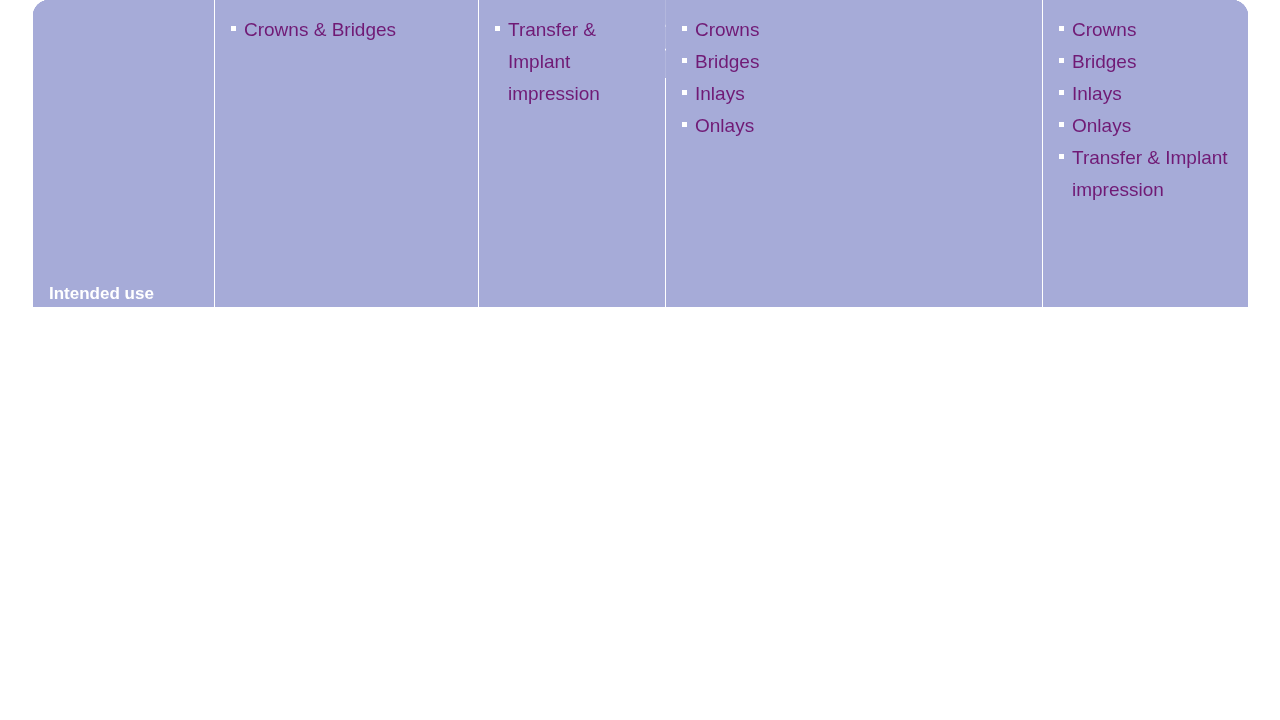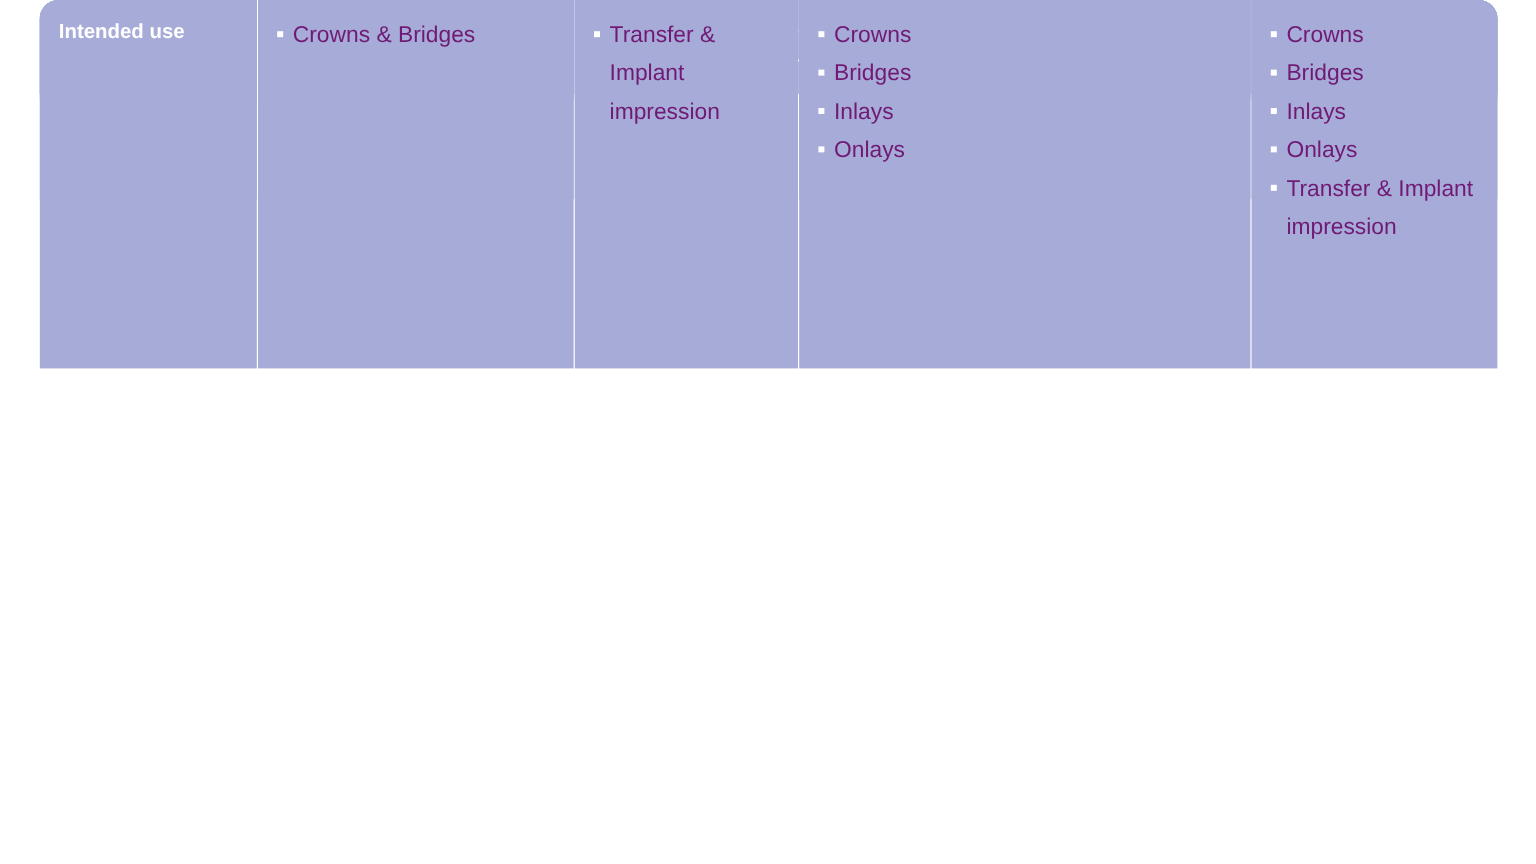--- a/index.html
+++ b/index.html
@@ -361,21 +361,21 @@
           </radialGradient>
             </defs>
           <path d="M15 2 C13.6 5.2 11.4 6.6 9.6 8.4 C7.2 10.8 5 13.6 5 17.6 C5 22.6 9.4 26.4 15 26.4 C20.6 26.4 25 22.6 25 17.6 C25 13.6 22.8 10.8 20.4 8.4 C18.6 6.6 16.4 5.2 15 2 Z" fill="url(#gCrim)"></path>
           <ellipse cx="12.2" cy="12" rx="2.6" ry="1.6" fill="#ffffff" opacity=".3" transform="rotate(-28 12.2 12)"></ellipse>
         </svg>
       </span>
       <span class="prod-name">Monophase</span>
     </div>
   </div>
 
-  <div class="cell tone-body" style="left:0;top:413;width:181px;height:307px;justify-content:flex-start;">
+  <div class="cell tone-body" style="left:0;top:413;width:181px;height:307px;justify-content:flex-end;">
     <span class="rowhead-label" style="margin-top:15px;">Intended use</span>
   </div>
 
   <div class="cell tone-body bullets" style="left:182px;top:413;width:263px;height:307px;">
     <div class="bullet-item">Crowns &amp; Bridges</div>
   </div>
 
   <div class="cell tone-body bullets" style="left:446px;top:413;width:186px;height:307px;">
     <div class="bullet-item">Transfer &amp; Implant impression</div>
   </div>

